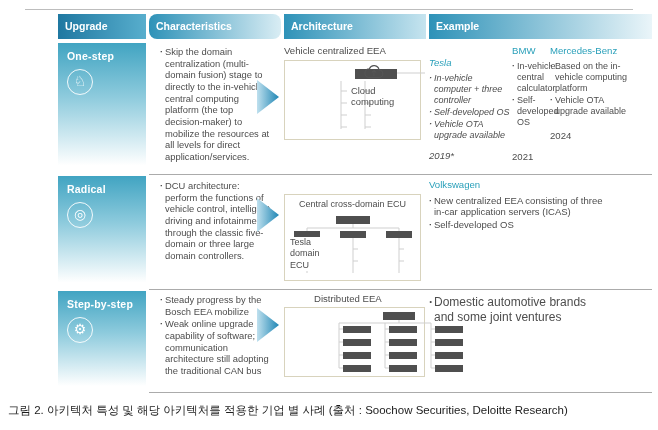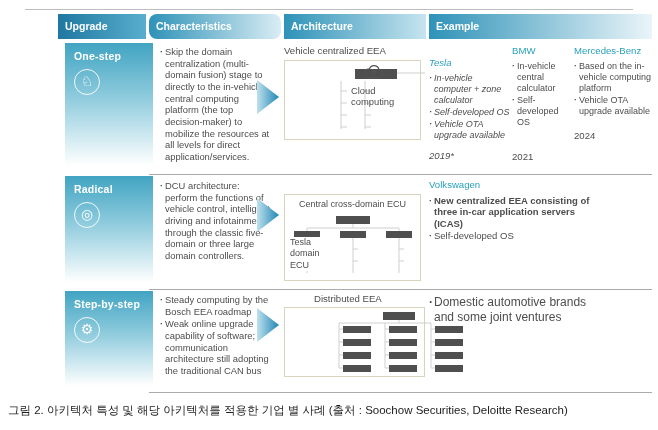--- a/index.html
+++ b/index.html
@@ -6,21 +6,21 @@
   .page{position:relative;width:658px;height:430px;background:#fff;
         font-family:"Liberation Sans",sans-serif;color:#4d4d4d;overflow:hidden;}
   .topline{position:absolute;left:25px;top:9px;width:608px;height:1px;background:#bdbdbd;}
   .hcell{position:absolute;top:14px;height:25px;line-height:25px;font-size:10.5px;
          font-weight:bold;color:#fff;padding-left:7px;box-sizing:border-box;}
   .h1{left:58px;width:88px;background:linear-gradient(90deg,#1f78a1,#58aecd);}
   .h2{left:149px;width:132px;background:linear-gradient(90deg,#2e92b8,#d9edf4);border-radius:8px;}
   .h3{left:284px;width:142px;background:linear-gradient(90deg,#2e92b8,#c6e4ef);}
   .h4{left:429px;width:223px;background:linear-gradient(90deg,#2e92b8,#eaf5f9);}
   .rlabel{position:absolute;left:58px;width:88px;box-sizing:border-box;padding:7px 0 0 9px;
-          background:linear-gradient(180deg,#41a4c2 0%,#8ecbdd 42%,#ffffff 95%);margin-left:7px;}
+          background:linear-gradient(180deg,#41a4c2 0%,#8ecbdd 42%,#ffffff 95%);}
   .rlabel .lbl{font-size:10.5px;font-weight:bold;color:#fff;letter-spacing:.2px;}
   .iconring{width:24px;height:24px;border:1.2px solid rgba(255,255,255,.9);border-radius:50%;
             margin-top:7px;color:#fff;font-size:14px;line-height:23px;text-align:center;}
   .chars{position:absolute;left:160px;width:110px;font-size:9.4px;line-height:1.24;color:#4d4d4d;}
   .blist{list-style:none;margin:0;padding:0;}
   .blist li{position:relative;padding-left:5px;margin:0 0 1px 0;}
   .blist li:before{content:"\00b7";position:absolute;left:0;top:0;font-weight:bold;}
   .arrow{position:absolute;left:257px;width:22px;height:34px;}
   .archtitle{position:absolute;left:284px;font-size:9.6px;color:#4d4d4d;}
   .box{position:absolute;left:284px;border:1px solid #d8d3bd;background:#fff;box-sizing:border-box;padding-left:44px;}
@@ -89,37 +89,37 @@
     <svg class="cloudico" width="22" height="15" viewBox="0 0 22 15">
       <path d="M6 13.5 h10 a3.8 3.8 0 0 0 0-7.6 a5 5 0 0 0-9.6-1.1 A3.7 3.7 0 0 0 6 13.5 Z" fill="none" stroke="#555" stroke-width="1.2"></path>
       <path d="M11 12 V6.6 M8.8 8.6 L11 6.3 L13.2 8.6" stroke="#555" stroke-width="1.1" fill="none"></path>
     </svg>
     <div class="cloudlbl">Cloud computing</div>
   </div>
 
   <div class="excol" style="left:429px;top:57px;width:81px;font-style:italic;">
     <div class="company">Tesla</div>
     <ul class="blist">
-      <li>In-vehicle computer + zone calculator</li>
+      <li>In-vehicle computer + three controller</li>
       <li>Self-developed OS</li>
       <li>Vehicle OTA upgrade available</li>
     </ul>
     <div class="year">2019*</div>
   </div>
 
   <div class="excol" style="left:512px;top:45px;width:62px;">
     <div class="company">BMW</div>
     <ul class="blist">
       <li>In-vehicle central calculator</li>
       <li>Self-developed OS</li>
     </ul>
     <div class="year" style="margin-top:23px;">2021</div>
   </div>
 
-  <div class="excol" style="left:574px;top:45px;width:78px;">
+  <div class="excol" style="left:550px;top:45px;width:78px;">
     <div class="company">Mercedes-Benz</div>
     <ul class="blist">
       <li>Based on the in-vehicle computing platform</li>
       <li>Vehicle OTA upgrade available</li>
     </ul>
     <div class="year" style="margin-top:13px;">2024</div>
   </div>
 
   <div class="sep" style="top:174px;"></div>
 
@@ -160,35 +160,35 @@
       <rect x="9" y="36" width="26" height="7" fill="#4f4f4f"></rect>
       <rect x="55" y="36" width="26" height="7" fill="#4f4f4f"></rect>
       <rect x="101" y="36" width="26" height="7" fill="#4f4f4f"></rect>
     </svg>
     <div class="innerlbl-side">Tesla domain ECU</div>
   </div>
 
   <div class="excol" style="left:429px;top:179px;width:190px;font-size:9.5px;">
     <div class="company">Volkswagen</div>
     <ul class="blist">
-      <li style="width:170px;font-weight:bold;">New centralized EEA consisting of three in-car application servers (ICAS)</li>
+      <li style="width:170px;">New centralized EEA consisting of three in-car application servers (ICAS)</li>
       <li>Self-developed OS</li>
     </ul>
   </div>
 
   <div class="sep" style="top:289px;"></div>
 
   <div class="rlabel" style="top:291px;height:100px;">
     <div class="lbl">Step-by-step</div>
     <div class="iconring">⚙</div>
   </div>
 
   <div class="chars" style="top:294px;">
     <ul class="blist">
-      <li>Steady computing by the Bosch EEA roadmap</li>
+      <li>Steady progress by the Bosch EEA mobilize</li>
       <li>Weak online upgrade capability of software; communication architecture still adopting the traditional CAN bus</li>
     </ul>
   </div>
 
   <svg class="arrow" style="top:308px;" viewBox="0 0 22 34">
     <polygon points="0,0 22,17 0,34" fill="url(#ag1)"></polygon>
   </svg>
 
   <div class="archtitle" style="top:293px;margin-left:30px;">Distributed EEA</div>
   <div class="box" style="top:307px;width:141px;height:70px;">

